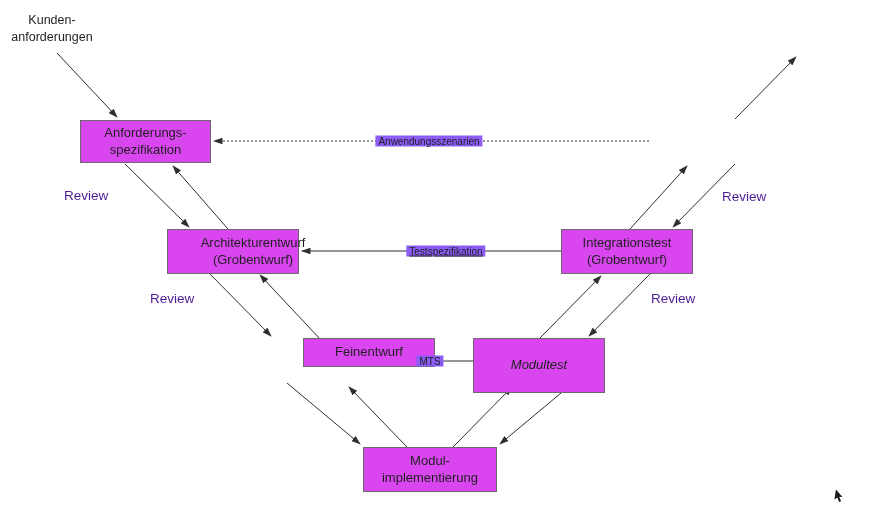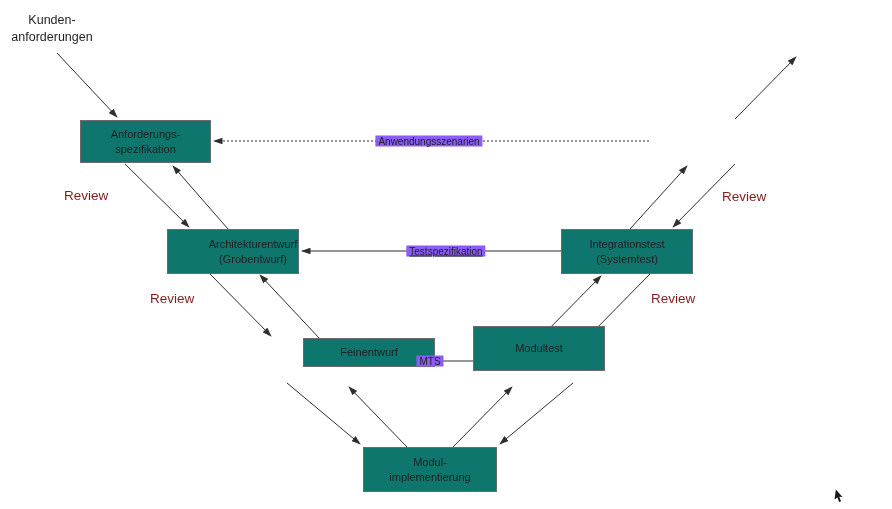--- a/index.html
+++ b/index.html
@@ -18,45 +18,45 @@
   #edges {
     position: absolute;
     left: 0;
     top: 0;
     width: 892px;
     height: 509px;
   }
   .node {
     position: absolute;
     box-sizing: border-box;
-    background: #0f766e;
+    background: #d946ef;
     border: 1.4px solid #6b6b6b;
     display: flex;
     align-items: center;
     justify-content: center;
     text-align: center;
-    font-size: 11px;
+    font-size: 13px;
     line-height: 1.3;
     color: #1f1f1f;
     white-space: pre-line;
     z-index: 2;
   }
   .corner-label {
     position: absolute;
     text-align: center;
     font-size: 12.5px;
     line-height: 1.35;
     color: #1f1f1f;
     white-space: pre-line;
     z-index: 2;
   }
   .review-label {
     position: absolute;
     font-size: 13.5px;
-    color: #7f1d1d;
+    color: #4c1d95;
     z-index: 2;
   }
   .edge-label {
     position: absolute;
     transform: translate(-50%, -50%);
     background: #8b5cf6;
     padding: 0 3px;
     font-size: 10px;
     color: #1f1f1f;
     z-index: 3;
@@ -101,23 +101,23 @@
   </svg>
 
   <div class="corner-label" style="left:1px; top:12px; width:102px;">Kunden-
 anforderungen</div>
 
   <div class="node" style="left:80px; top:120px; width:131px; height:43px;">Anforderungs-
 spezifikation</div>
   <div class="node" style="left:167px; top:229px; width:132px; height:45px;padding-left:40px;">Architekturentwurf
 (Grobentwurf)</div>
   <div class="node" style="left:561px; top:229px; width:132px; height:45px;">Integrationstest
-(Systemtest)</div>
+(Grobentwurf)</div>
   <div class="node" style="left:255px; top:338px; width:132px; height:29px;margin-left:48px;">Feinentwurf</div>
-  <div class="node" style="left:473px; top:326px; width:132px; height:45px;">Modultest</div>
+  <div class="node" style="left:473px; top:338px; width:132px; height:55px;font-style:italic;">Modultest</div>
   <div class="node" style="left:363px; top:447px; width:134px; height:45px;">Modul-
 implementierung</div>
 
   <div class="review-label" style="left:64px; top:188px;">Review</div>
   <div class="review-label" style="left:150px; top:291px;">Review</div>
   <div class="review-label" style="left:722px; top:189px;">Review</div>
   <div class="review-label" style="left:651px; top:291px;">Review</div>
 
   <div class="edge-label" style="left:429px; top:141px;">Anwendungsszenarien</div>
   <div class="edge-label" style="left:446px; top:251px;text-decoration:underline;">Testspezifikation</div>

